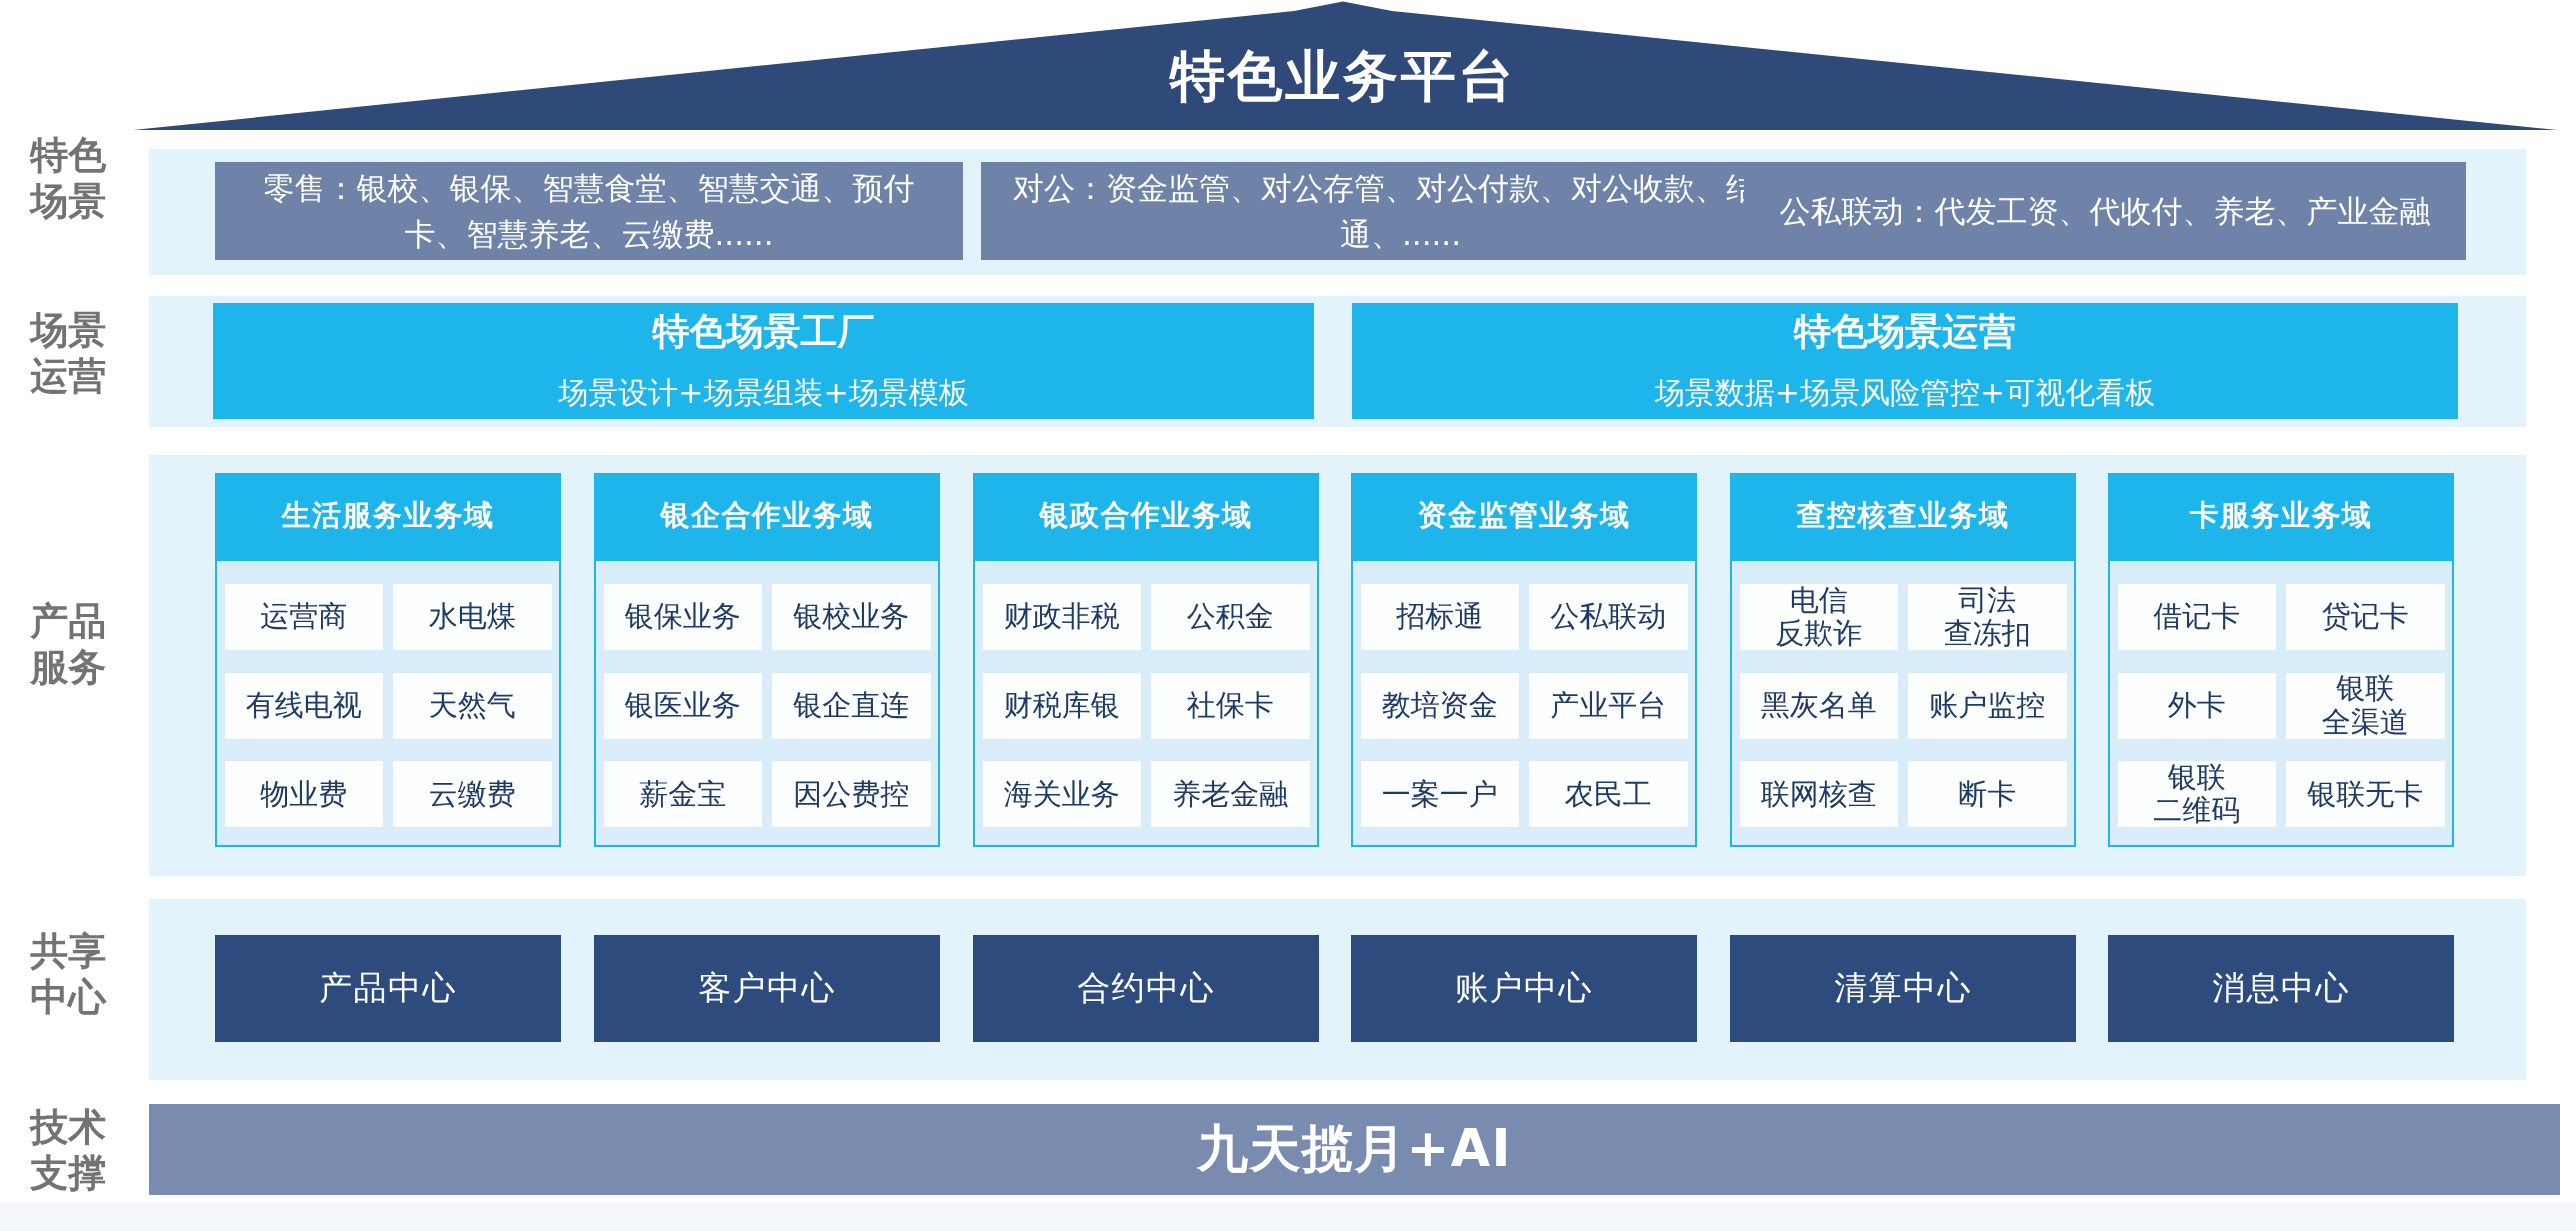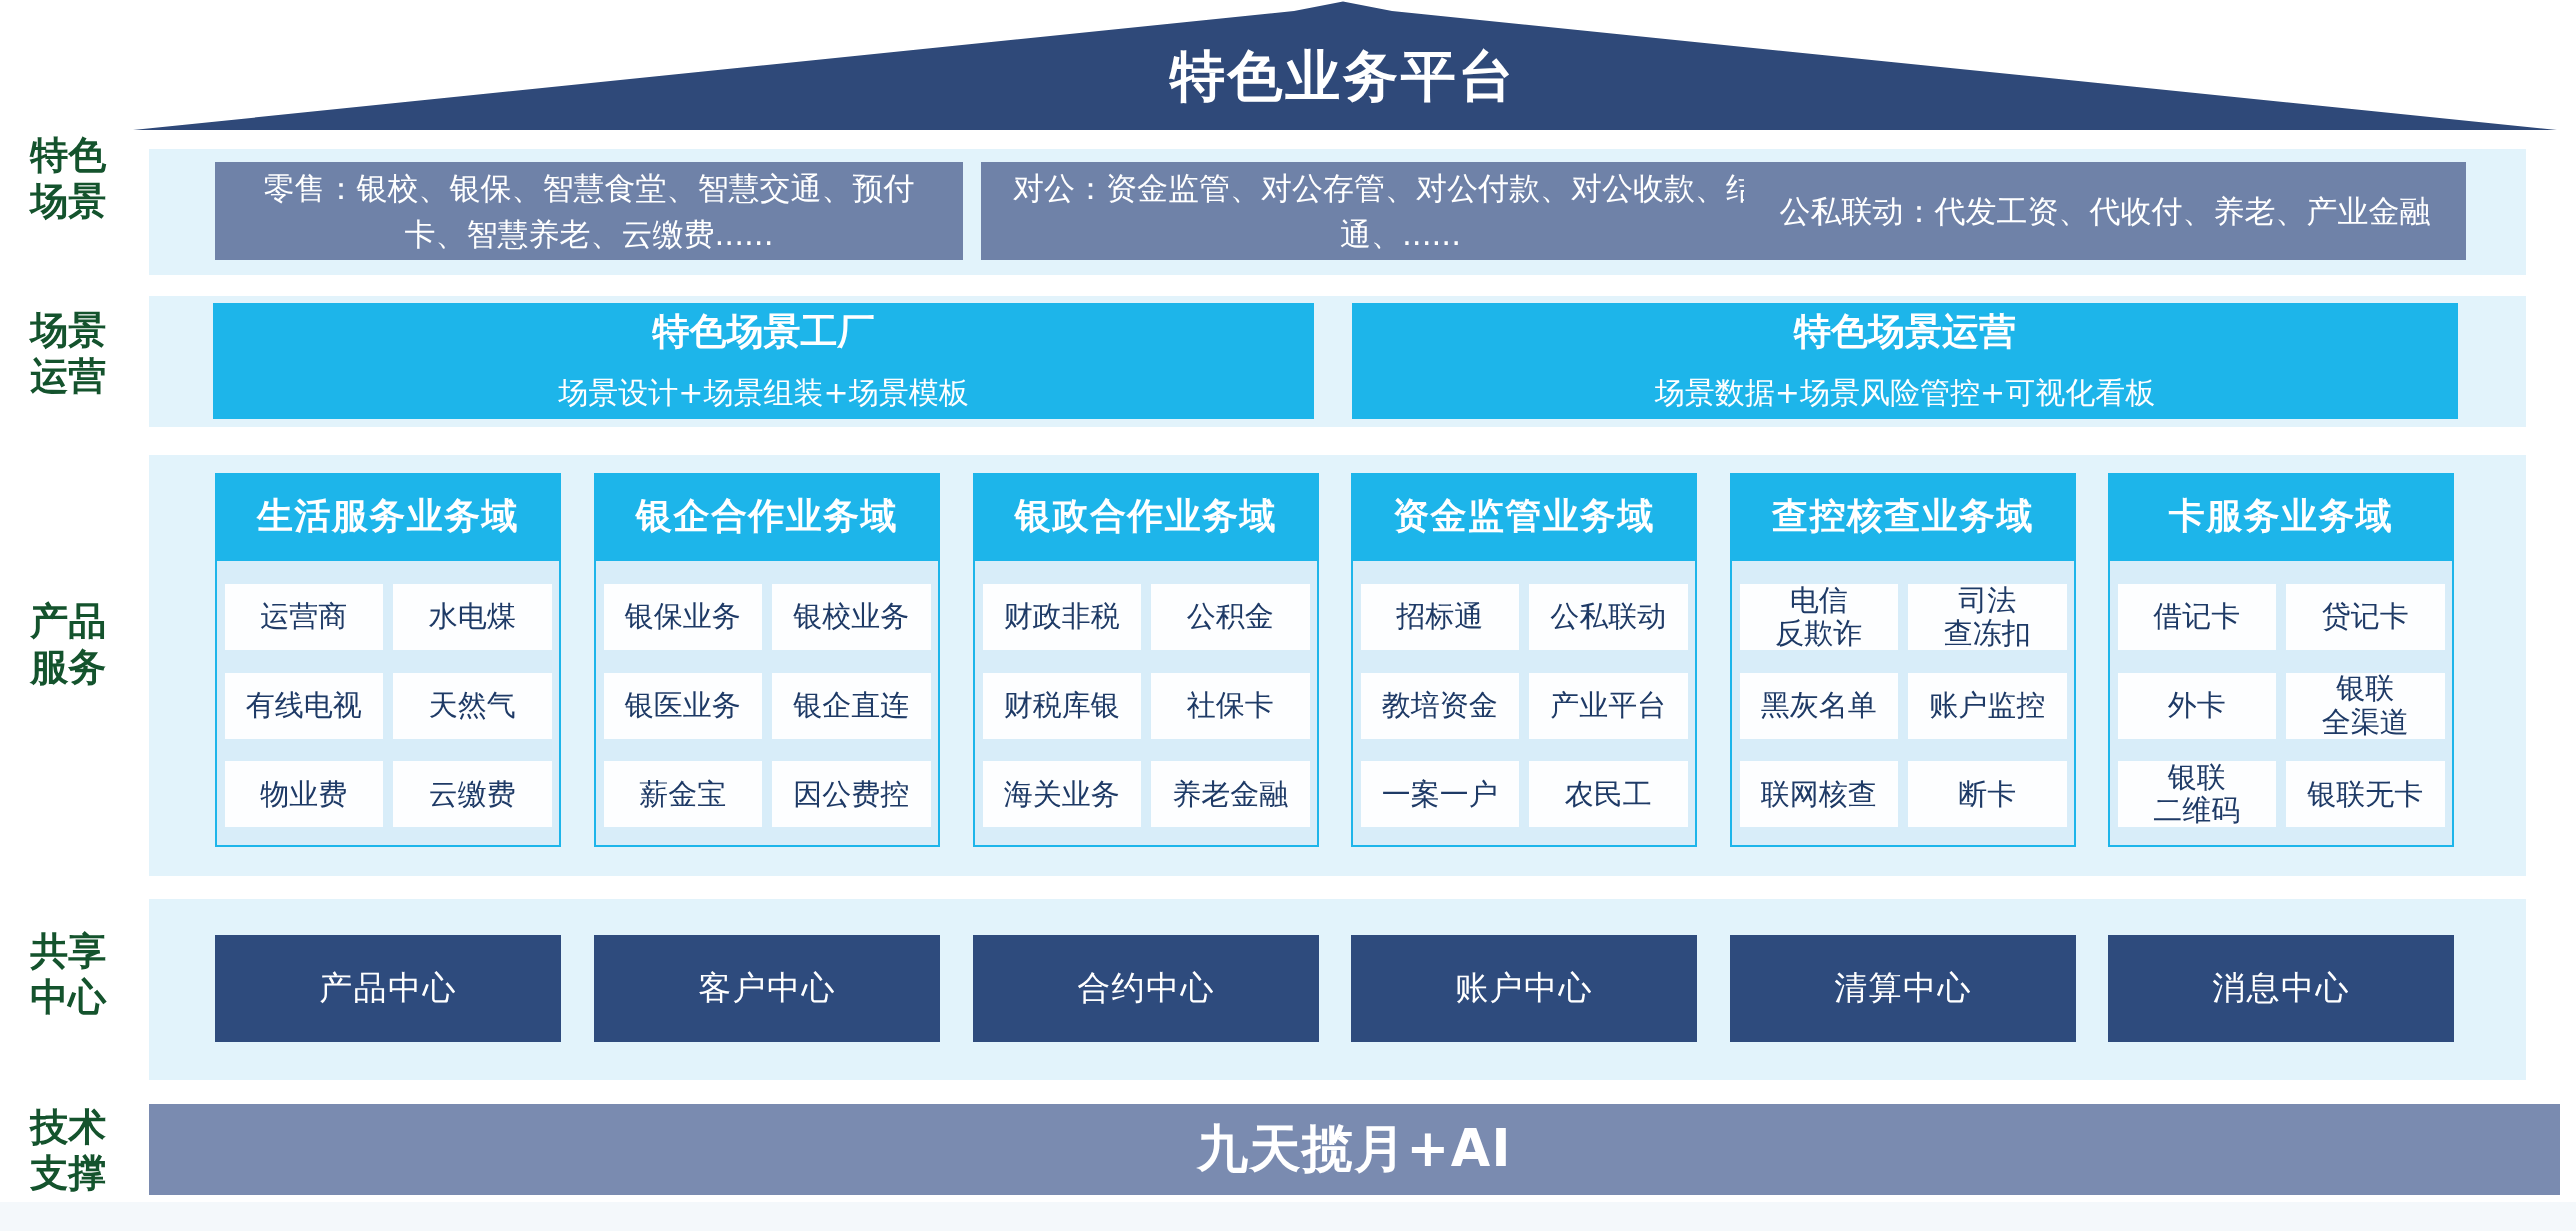--- a/index.html
+++ b/index.html
@@ -11,21 +11,21 @@
   .roof{
     position:absolute;left:0;top:0;width:2576px;height:131px;background:#2F4979;
     clip-path:polygon(133px 130px,1294px 11px,1343px 1.4px,1392px 11px,2557px 130px);
   }
   .roof-title{
     position:absolute;top:40px;left:1035px;width:616px;text-align:center;
     font-size:55px;font-weight:bold;color:#ffffff;letter-spacing:2.7px;
   }
   
   .side-label{
-    position:absolute;left:10.3px;width:116px;text-align:center;color:#14532d;
+    position:absolute;left:10.3px;width:116px;text-align:center;color:#737373;
     font-size:38px;font-weight:600;line-height:1.22;white-space:pre-line;
   }
   
   .band{position:absolute;left:149px;width:2377px;background:#E2F3FB;}
   .band1{top:149px;height:126px;}
   .band2{top:296px;height:131px;}
   .band3{top:455px;height:421px;}
   .band4{top:899px;height:181px;}
   
   .scene-box{
@@ -37,21 +37,21 @@
   .op-box{
     position:absolute;top:6.8px;height:116px;background:#1DB5EA;color:#ffffff;
     display:flex;flex-direction:column;align-items:center;justify-content:center;
     gap:16.4px;text-align:center;
   }
   .op-title{font-size:37px;font-weight:bold;}
   .op-sub{font-size:30px;}
   
   .ps-col{position:absolute;top:18px;width:346px;height:374px;}
   .ps-header{
-    height:86px;background:#1DB5EA;color:#ffffff;font-size:36px;font-weight:bold;
+    height:86px;background:#1DB5EA;color:#ffffff;font-size:29px;font-weight:bold;
     display:flex;align-items:center;justify-content:center;letter-spacing:1.4px;
   }
   .ps-body{
     height:288px;background:#D8EDF9;border:2.1px solid #1DB5EA;box-sizing:border-box;
     padding:23px 7.5px 0;display:grid;grid-template-columns:1fr 1fr;
     column-gap:9.6px;row-gap:22.6px;align-content:start;
   }
   .ps-cell{
     height:66px;background:#FDFEFF;color:#1E3A66;font-size:29px;line-height:1.15;
     display:flex;align-items:center;justify-content:center;text-align:center;white-space:pre-line;

